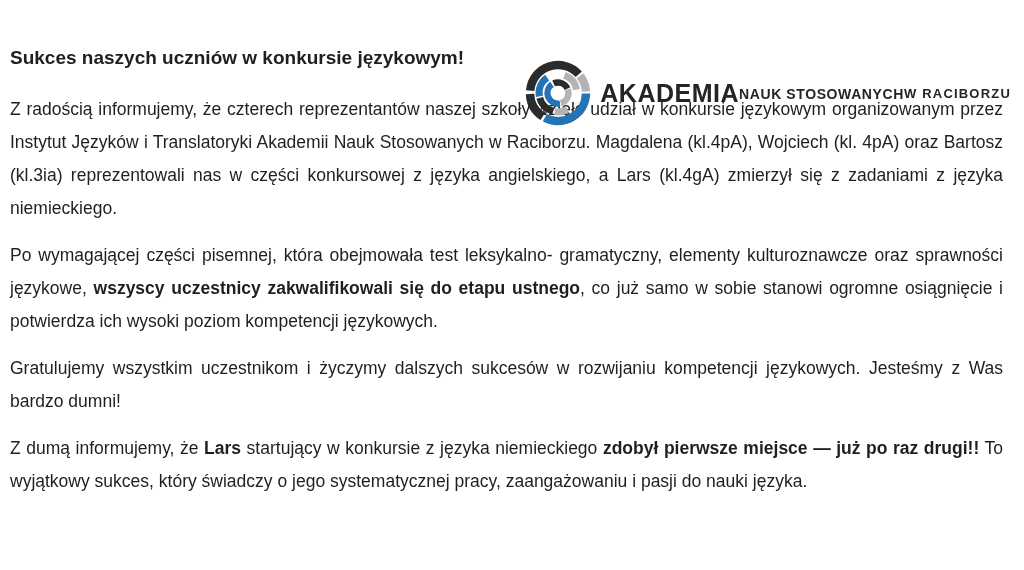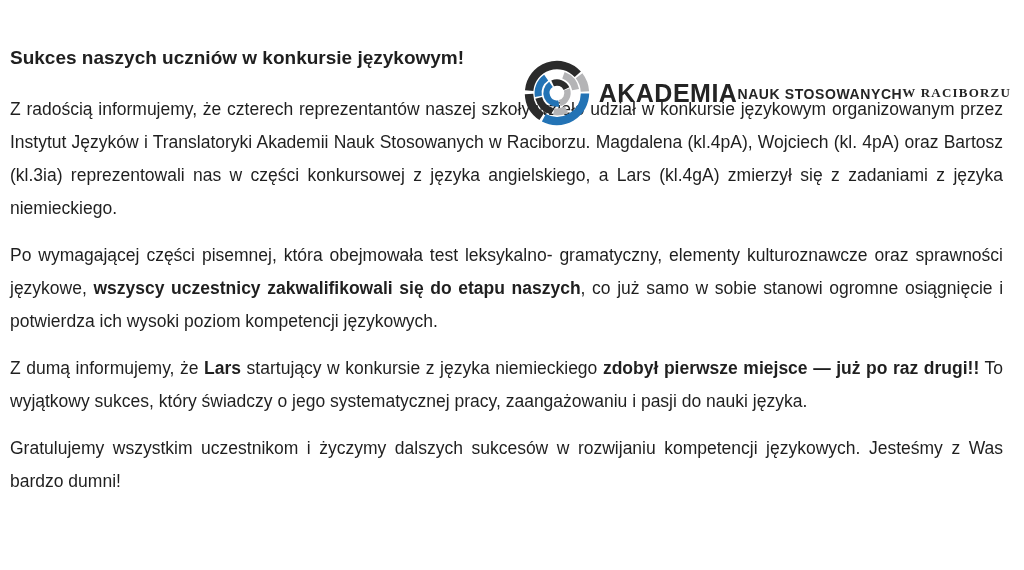--- a/index.html
+++ b/index.html
@@ -48,21 +48,20 @@
     width: 100%;
     height: 2px;
     background: #4d5a63;
     margin: 3px 0 2px 0;
   }
   .logo-city {
     font-size: 13px;
     font-weight: bold;
     letter-spacing: 1.2px;
     white-space: nowrap;
-    font-family: Liberation Serif, serif;
   }
   
   .content {
     padding: 0 21px 0 10px;
   }
   .title {
     margin: 46px 0 0 0;
     font-size: 19px;
     font-weight: bold;
     line-height: 24px;
@@ -103,19 +102,19 @@
       <div class="logo-sub">NAUK STOSOWANYCH</div>
       <div class="logo-divider"></div>
       <div class="logo-city">W RACIBORZU</div>
     </div>
   </div>
 
   <div class="content">
     <h1 class="title">Sukces naszych uczniów w konkursie językowym!</h1>
     <div class="body-paras">
         <p class="para"><span>Z radością informujemy, że czterech reprezentantów naszej szkoły wzięło udział w konkursie językowym organizowanym przez Instytut Języków i Translatoryki Akademii Nauk Stosowanych w Raciborzu. Magdalena (kl.4pA), Wojciech (kl. 4pA) oraz Bartosz (kl.3ia) reprezentowali nas w części konkursowej z języka angielskiego, a Lars (kl.4gA) zmierzył się z zadaniami z języka niemieckiego.</span></p>
-        <p class="para"><span>Po wymagającej części pisemnej, która obejmowała test leksykalno- gramatyczny, elementy kulturoznawcze oraz sprawności językowe, </span><span class="bold">wszyscy uczestnicy zakwalifikowali się do etapu naszych</span><span>, co już samo w sobie stanowi ogromne osiągnięcie i potwierdza ich wysoki poziom kompetencji językowych.</span></p>
+        <p class="para"><span>Po wymagającej części pisemnej, która obejmowała test leksykalno- gramatyczny, elementy kulturoznawcze oraz sprawności językowe, </span><span class="bold">wszyscy uczestnicy zakwalifikowali się do etapu ustnego</span><span>, co już samo w sobie stanowi ogromne osiągnięcie i potwierdza ich wysoki poziom kompetencji językowych.</span></p>
+        <p class="para"><span>Gratulujemy wszystkim uczestnikom i życzymy dalszych sukcesów w rozwijaniu kompetencji językowych. Jesteśmy z Was bardzo dumni!</span></p>
         <p class="para"><span>Z dumą informujemy, że </span><span class="bold">Lars</span><span> startujący w konkursie z języka niemieckiego </span><span class="bold">zdobył pierwsze miejsce — już po raz drugi!!</span><span> To wyjątkowy sukces, który świadczy o jego systematycznej pracy, zaangażowaniu i pasji do nauki języka.</span></p>
-        <p class="para"><span>Gratulujemy wszystkim uczestnikom i życzymy dalszych sukcesów w rozwijaniu kompetencji językowych. Jesteśmy z Was bardzo dumni!</span></p>
       </div>
   </div>
 
 </div>
 
 </body></html>

